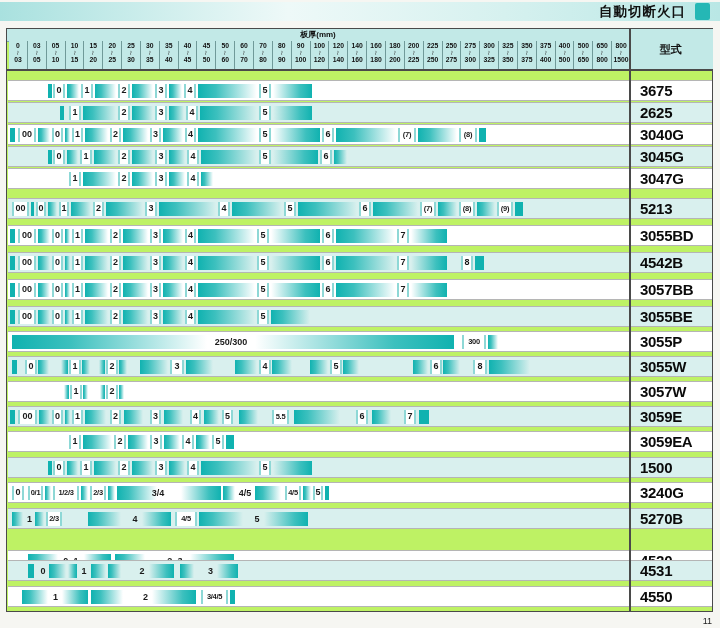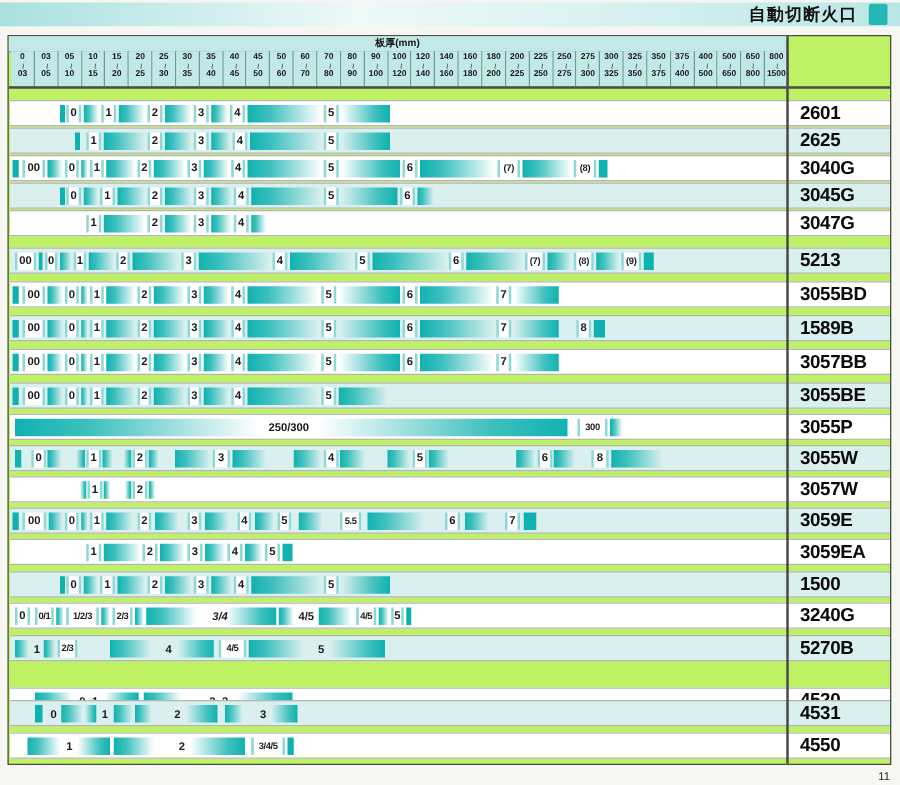--- a/index.html
+++ b/index.html
@@ -244,37 +244,38 @@
         <span class="tnum">650</span>
         <span class="squig">〜</span>
         <span class="bnum">800</span>
       </div>
       <div class="colcell" style="left: 605.152px; width: 18.8485px;">
         <span class="tnum">800</span>
         <span class="squig">〜</span>
         <span class="bnum">1500</span>
       </div>
     </div>
+  <div class="model-head">型式</div>
   <div class="head-rule"></div>
   <div id="rows">
       <div class="row w" style="top: 51px;">
         <div class="cap" style="left: 40px; width: 4px;"></div>
         <div class="lab" style="left: 45px; width: 12px;">0</div>
         <div class="bar lr" style="left: 59px; width: 12px;"></div>
         <div class="lab" style="left: 73px; width: 12px;">1</div>
         <div class="bar lr" style="left: 87px; width: 21px;"></div>
         <div class="lab" style="left: 110px; width: 12px;">2</div>
         <div class="bar lr" style="left: 124px; width: 21px;"></div>
         <div class="lab" style="left: 147px; width: 12px;">3</div>
         <div class="bar lr" style="left: 161px; width: 13px;"></div>
         <div class="lab" style="left: 176px; width: 12px;">4</div>
         <div class="bar lr" style="left: 190px; width: 59px;"></div>
         <div class="lab" style="left: 251px; width: 12px;">5</div>
         <div class="bar rl" style="left: 265px; width: 39px;"></div>
-        <div class="model">2601</div>
+        <div class="model">3675</div>
       </div>
       <div class="row t" style="top: 73px;">
         <div class="cap" style="left: 52px; width: 4px;"></div>
         <div class="lab" style="left: 61px; width: 12px;">1</div>
         <div class="bar lr" style="left: 75px; width: 33px;"></div>
         <div class="lab" style="left: 110px; width: 12px;">2</div>
         <div class="bar lr" style="left: 124px; width: 21px;"></div>
         <div class="lab" style="left: 147px; width: 12px;">3</div>
         <div class="bar lr" style="left: 161px; width: 15px;"></div>
         <div class="lab" style="left: 178px; width: 12px;">4</div>
@@ -398,21 +399,21 @@
         <div class="lab" style="left: 177px; width: 11px;">4</div>
         <div class="bar lr" style="left: 190px; width: 57px;"></div>
         <div class="lab" style="left: 249px; width: 12px;">5</div>
         <div class="bar rl" style="left: 263px; width: 49px;"></div>
         <div class="lab" style="left: 314px; width: 12px;">6</div>
         <div class="bar lr" style="left: 328px; width: 59px;"></div>
         <div class="lab" style="left: 389px; width: 12px;">7</div>
         <div class="bar rl" style="left: 403px; width: 36px;"></div>
         <div class="lab" style="left: 453px; width: 12px;">8</div>
         <div class="cap" style="left: 467px; width: 9px;"></div>
-        <div class="model">1589B</div>
+        <div class="model">4542B</div>
       </div>
       <div class="row w" style="top: 250px;">
         <div class="cap" style="left: 2px; width: 5px;"></div>
         <div class="lab" style="left: 10px; width: 18px;">00</div>
         <div class="bar lr" style="left: 30px; width: 12px;"></div>
         <div class="lab" style="left: 44px; width: 11px;">0</div>
         <div class="bar lr" style="left: 57px; width: 5px;"></div>
         <div class="lab" style="left: 64px; width: 11px;">1</div>
         <div class="bar lr" style="left: 77px; width: 23px;"></div>
         <div class="lab" style="left: 102px; width: 11px;">2</div>
@@ -545,21 +546,21 @@
       </div>
       <div class="row w" style="top: 453px;">
         <div class="lab" style="left: 4px; width: 12px;">0</div>
         <div class="lab small" style="left: 20px; width: 15px;">0/1</div>
         <div class="bar lr" style="left: 37px; width: 6px;"></div>
         <div class="lab small" style="left: 45px; width: 26px;">1/2/3</div>
         <div class="bar lr" style="left: 73px; width: 7px;"></div>
         <div class="lab small" style="left: 82px; width: 16px;">2/3</div>
         <div class="bar lr" style="left: 100px; width: 7px;"></div>
         <div class="bar lr" style="left: 109px; width: 40px;"></div>
-        <div class="pl" style="left: 158px; width: 20px; font-style: italic;">3/4</div>
+        <div class="pl" style="left: 140px; width: 20px;">3/4</div>
         <div class="bar rl" style="left: 173px; width: 40px;"></div>
         <div class="bar lr" style="left: 215px; width: 12px;"></div>
         <div class="pl" style="left: 229px; width: 16px;">4/5</div>
         <div class="bar lr" style="left: 247px; width: 26px;"></div>
         <div class="lab small" style="left: 277px; width: 16px;">4/5</div>
         <div class="bar lr" style="left: 295px; width: 8px;"></div>
         <div class="lab" style="left: 305px; width: 10px;">5</div>
         <div class="cap" style="left: 317px; width: 4px;"></div>
         <div class="model">3240G</div>
       </div>

